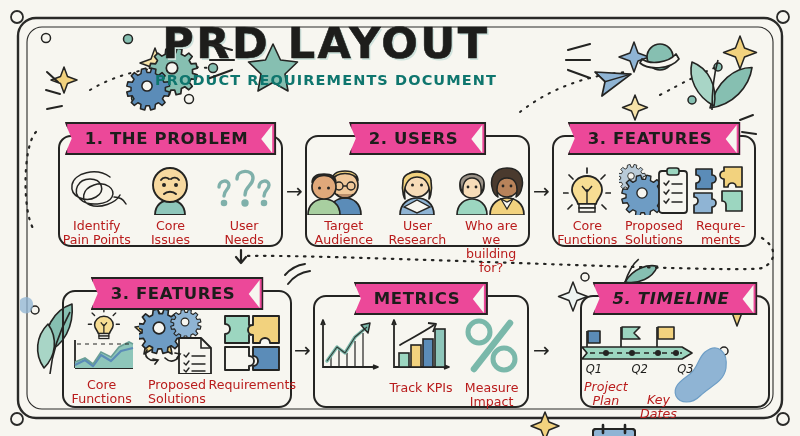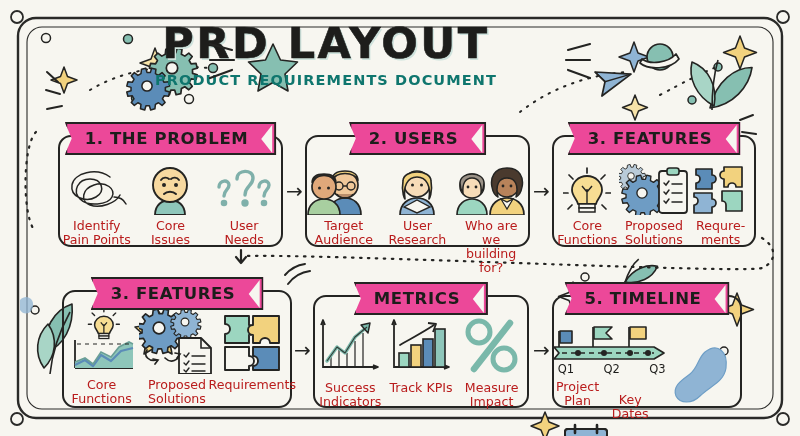--- a/index.html
+++ b/index.html
@@ -482,22 +482,20 @@
             <path d="M6 4 L6 50 L60 50" fill="none" stroke="#242422" stroke-width="1.8" stroke-linecap="round"></path>
             <path d="M4 8 l2 -5 2 5 M56 48 l5 2 -5 2" fill="none" stroke="#242422" stroke-width="1.8" stroke-linejoin="round"></path>
             <g stroke="#242422" stroke-width="1.2">
               <path d="M14 50 L14 38 M22 50 L22 32 M30 50 L30 36 M38 50 L38 24 M46 50 L46 16"></path>
             </g>
             <path d="M10 44 L20 30 L28 36 L38 20 L50 10" fill="none" stroke="#7ab8aa" stroke-width="3.4" stroke-linejoin="round" stroke-linecap="round"></path>
             <path d="M44 8 L53 6 L51 16 Z" fill="#7ab8aa" stroke="#242422" stroke-width="1.4" stroke-linejoin="round"></path>
             <path d="M10 44 L20 30 L28 36 L38 20 L50 10" fill="none" stroke="#242422" stroke-width="1.1" stroke-linejoin="round" opacity="0.85"></path>
           </svg>
         </div>
-        <div class="cap">Success
-Indicators</div>
       </div>
       <div class="item">
         <div class="art" style="height:62px;">
           <svg width="66" height="60" viewBox="0 0 66 60">
             <path d="M6 4 L6 50 L60 50" fill="none" stroke="#242422" stroke-width="1.8" stroke-linecap="round"></path>
             <path d="M4 8 l2 -5 2 5 M56 48 l5 2 -5 2" fill="none" stroke="#242422" stroke-width="1.8" stroke-linejoin="round"></path>
             <g stroke="#242422" stroke-width="1.6">
               <rect x="11" y="36" width="10" height="14" fill="#9cd6c0"></rect>
               <rect x="23" y="28" width="10" height="22" fill="#f2d27e"></rect>
               <rect x="35" y="22" width="10" height="28" fill="#5b8cb8"></rect>
@@ -519,21 +517,21 @@
             </g>
           </svg>
         </div>
         <div class="cap">Measure
 Impact</div>
       </div>
     </div>
   </div>
   <div class="arrow-conn" style="left:533px;top:340px;">→</div>
 
-  <div class="box" style="left:552px;top:295px;width:190px;height:113px;">
+  <div class="box" style="left:580px;top:295px;width:190px;height:113px;font-style:italic;">
     <div class="banner">
       <span>5. TIMELINE</span>
       <span class="banner-tail"></span>
     </div>
     <div class="items" style="top:20px;align-items:flex-start;flex-direction:column;">
       <div class="item wide" style="width:62%;">
         <div class="art" style="height:44px;align-items:flex-end;">
           <svg width="120" height="44" viewBox="0 0 120 44">
             <g stroke="#242422" stroke-width="1.6" stroke-linejoin="round">
               <path d="M8 14 h12 v12 h-12 z" fill="#5b8cb8"></path>

